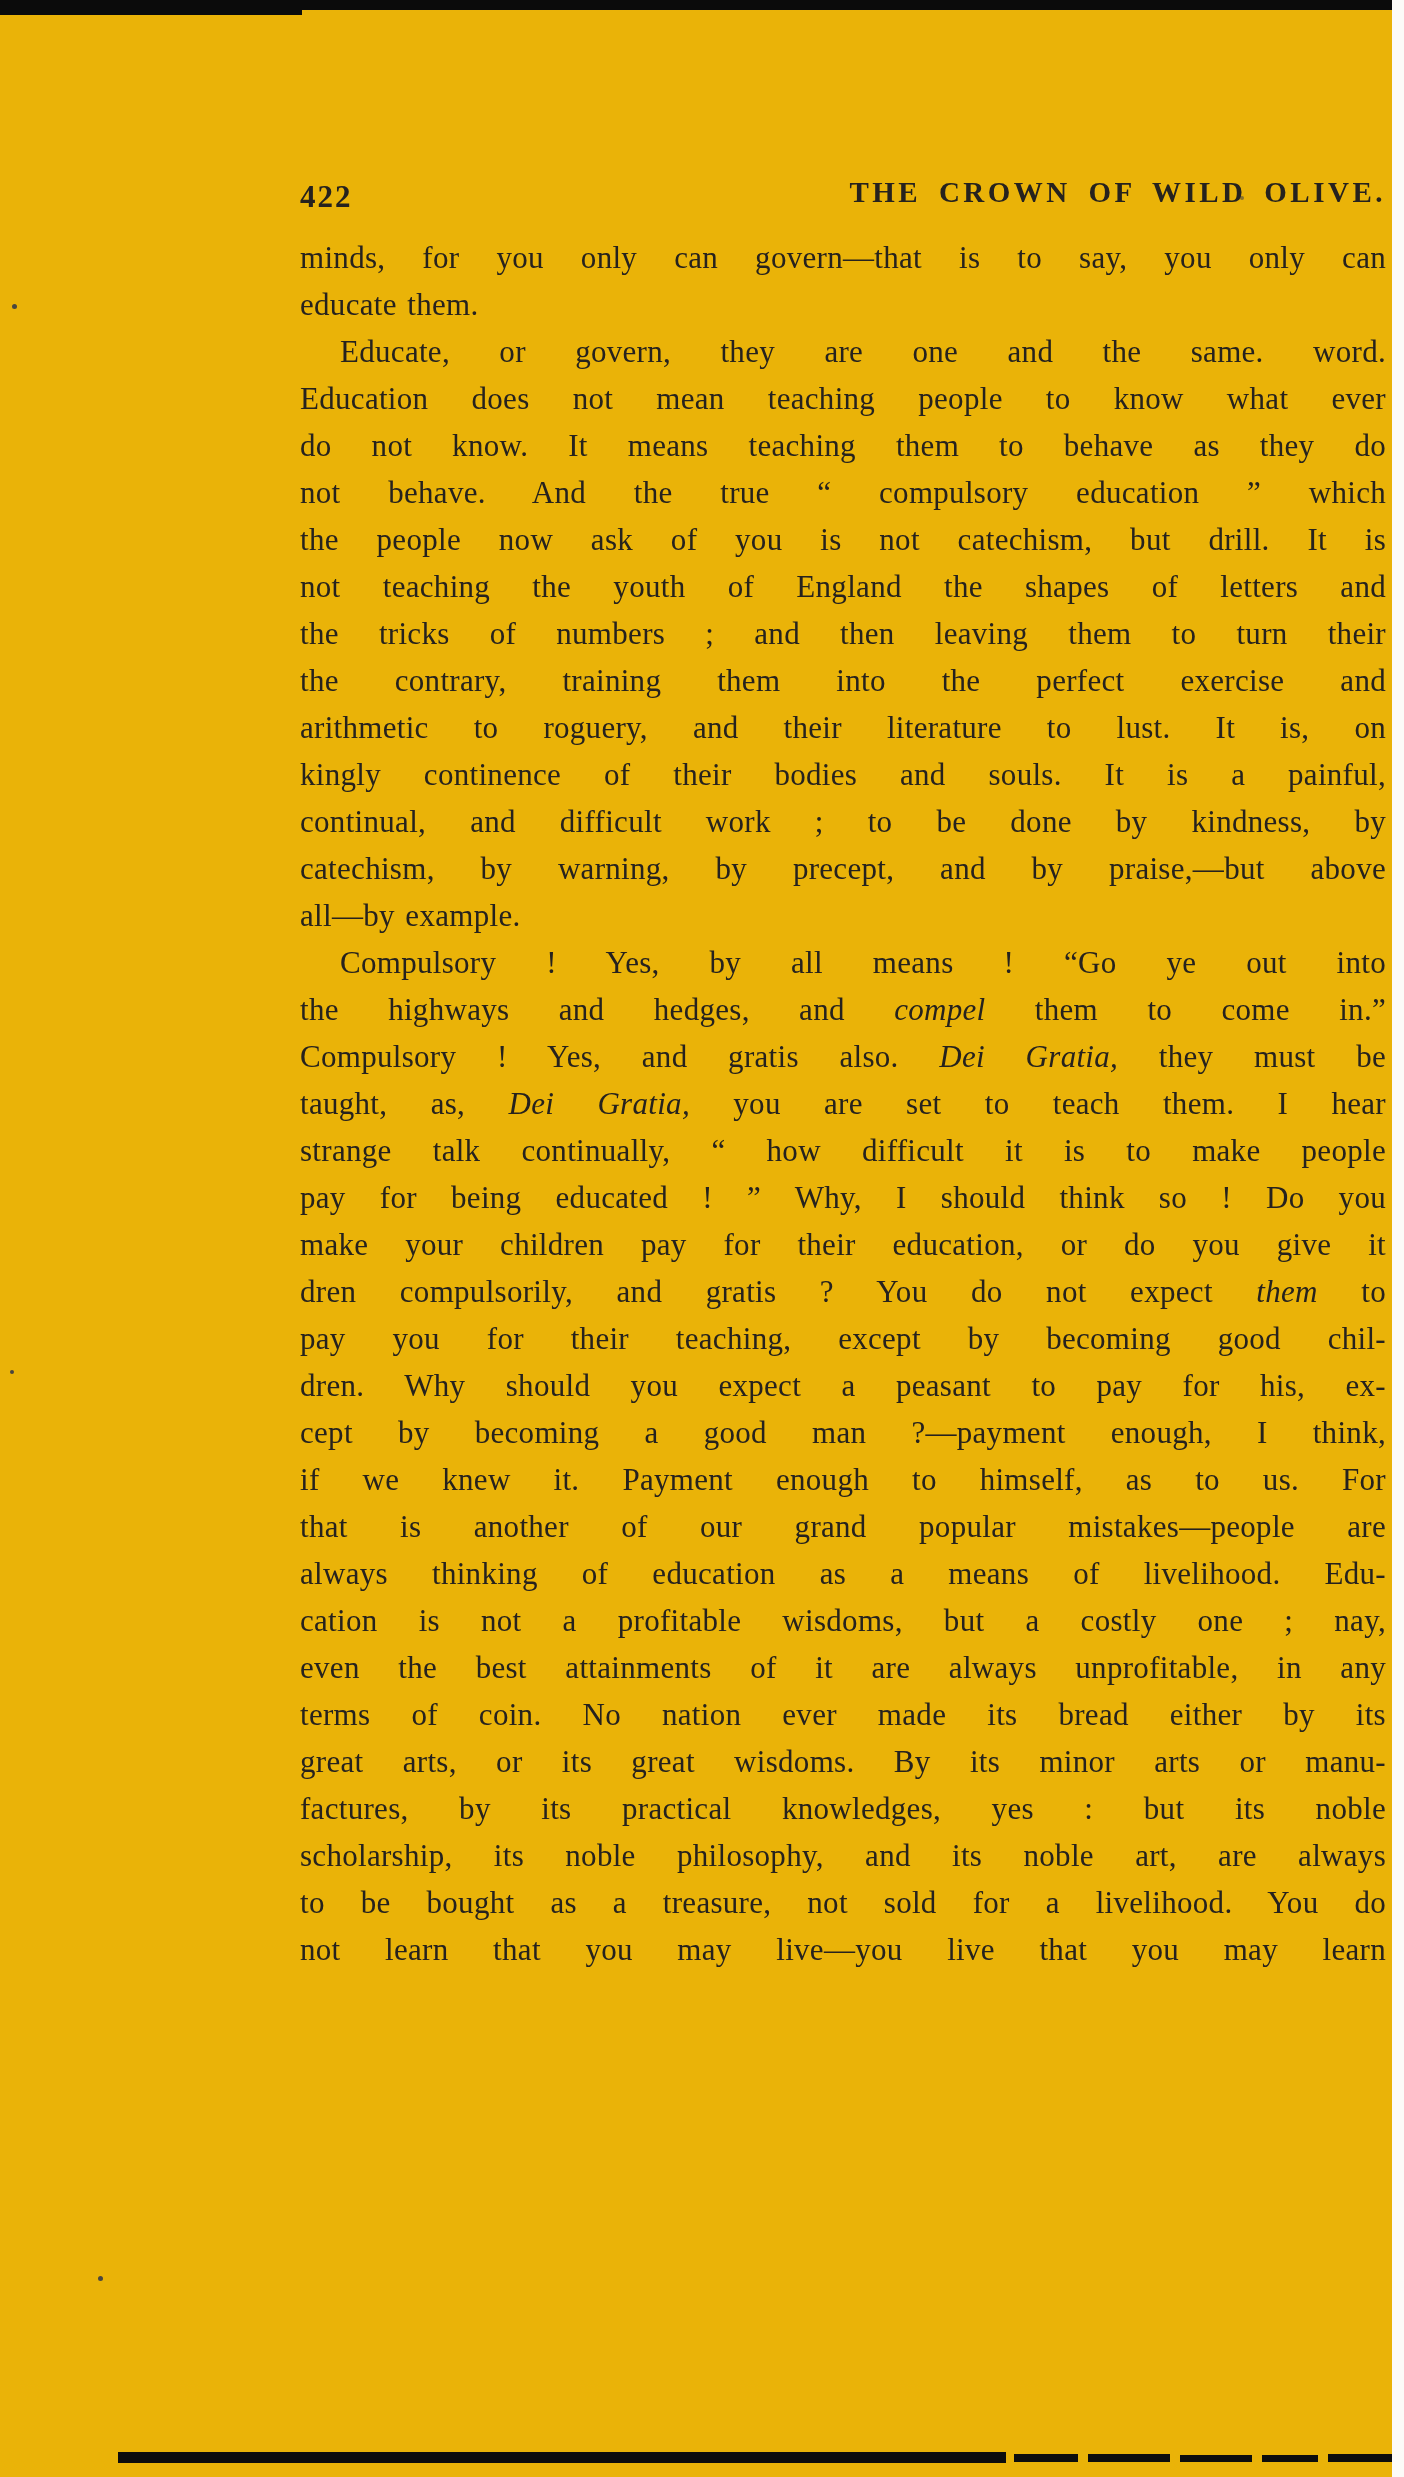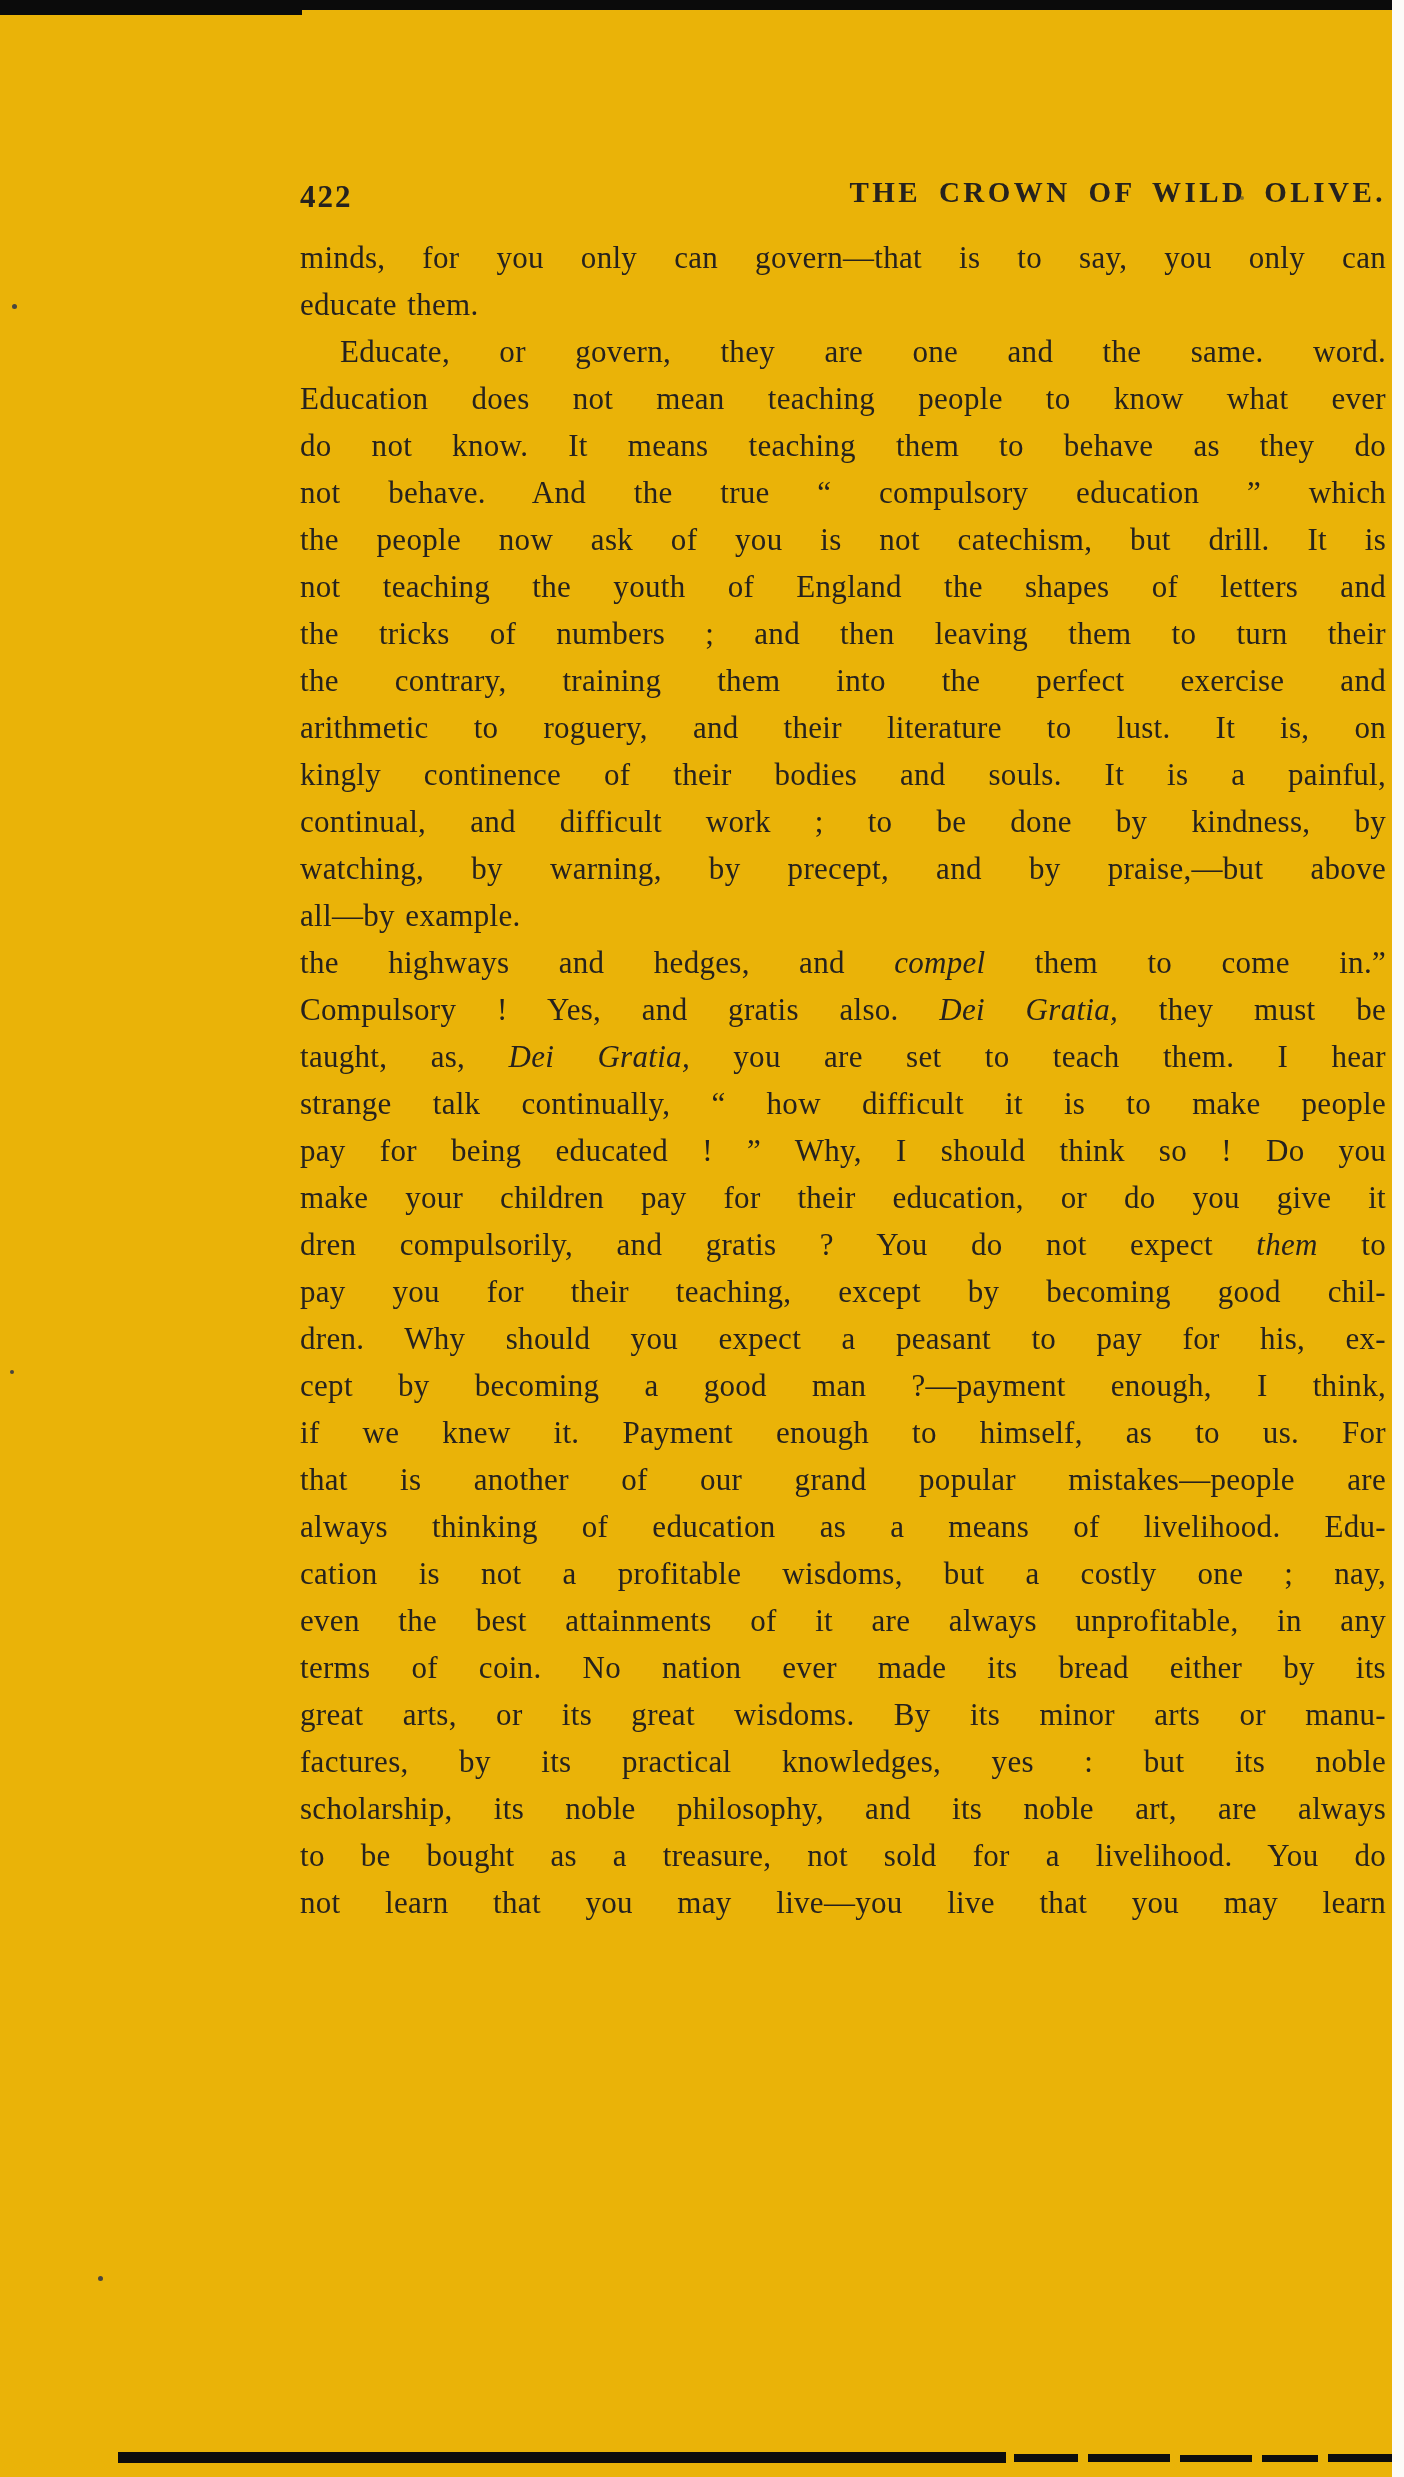--- a/index.html
+++ b/index.html
@@ -67,24 +67,25 @@
         <div class="line"><span>Education does not mean teaching people to know what ever</span></div>
         <div class="line"><span>do not know. It means teaching them to behave as they do</span></div>
         <div class="line"><span>not behave. And the true “ compulsory education ” which</span></div>
         <div class="line"><span>the people now ask of you is not catechism, but drill. It is</span></div>
         <div class="line"><span>not teaching the youth of England the shapes of letters and</span></div>
         <div class="line"><span>the tricks of numbers ; and then leaving them to turn their</span></div>
         <div class="line"><span>the contrary, training them into the perfect exercise and</span></div>
         <div class="line"><span>arithmetic to roguery, and their literature to lust. It is, on</span></div>
         <div class="line"><span>kingly continence of their bodies and souls. It is a painful,</span></div>
         <div class="line"><span>continual, and difficult work ; to be done by kindness, by</span></div>
-        <div class="line"><span>watching, by warning, by precept, and by praise,—but above</span></div>
+        <div class="line"><span>catechism, by warning, by precept, and by praise,—but above</span></div>
         <div class="line last"><span>all—by example.</span></div>
       </div>
       <div class="paragraph">
+        <div class="line indent"><span>Compulsory ! Yes, by all means ! “Go ye out into</span></div>
         <div class="line"><span>the highways and hedges, and </span><span class="it">compel</span><span> them to come in.”</span></div>
         <div class="line"><span>Compulsory ! Yes, and gratis also. </span><span class="it">Dei Gratia,</span><span> they must be</span></div>
         <div class="line"><span>taught, as, </span><span class="it">Dei Gratia,</span><span> you are set to teach them. I hear</span></div>
         <div class="line"><span>strange talk continually, “ how difficult it is to make people</span></div>
         <div class="line"><span>pay for being educated ! ” Why, I should think so ! Do you</span></div>
         <div class="line"><span>make your children pay for their education, or do you give it</span></div>
         <div class="line"><span>dren compulsorily, and gratis ? You do not expect </span><span class="it">them</span><span> to</span></div>
         <div class="line"><span>pay you for their teaching, except by becoming good chil-</span></div>
         <div class="line"><span>dren. Why should you expect a peasant to pay for his, ex-</span></div>
         <div class="line"><span>cept by becoming a good man ?—payment enough, I think,</span></div>

